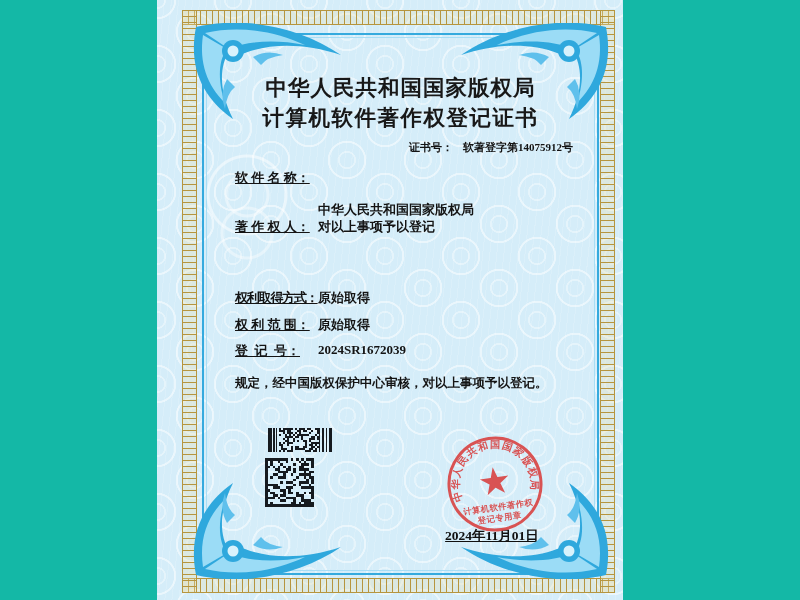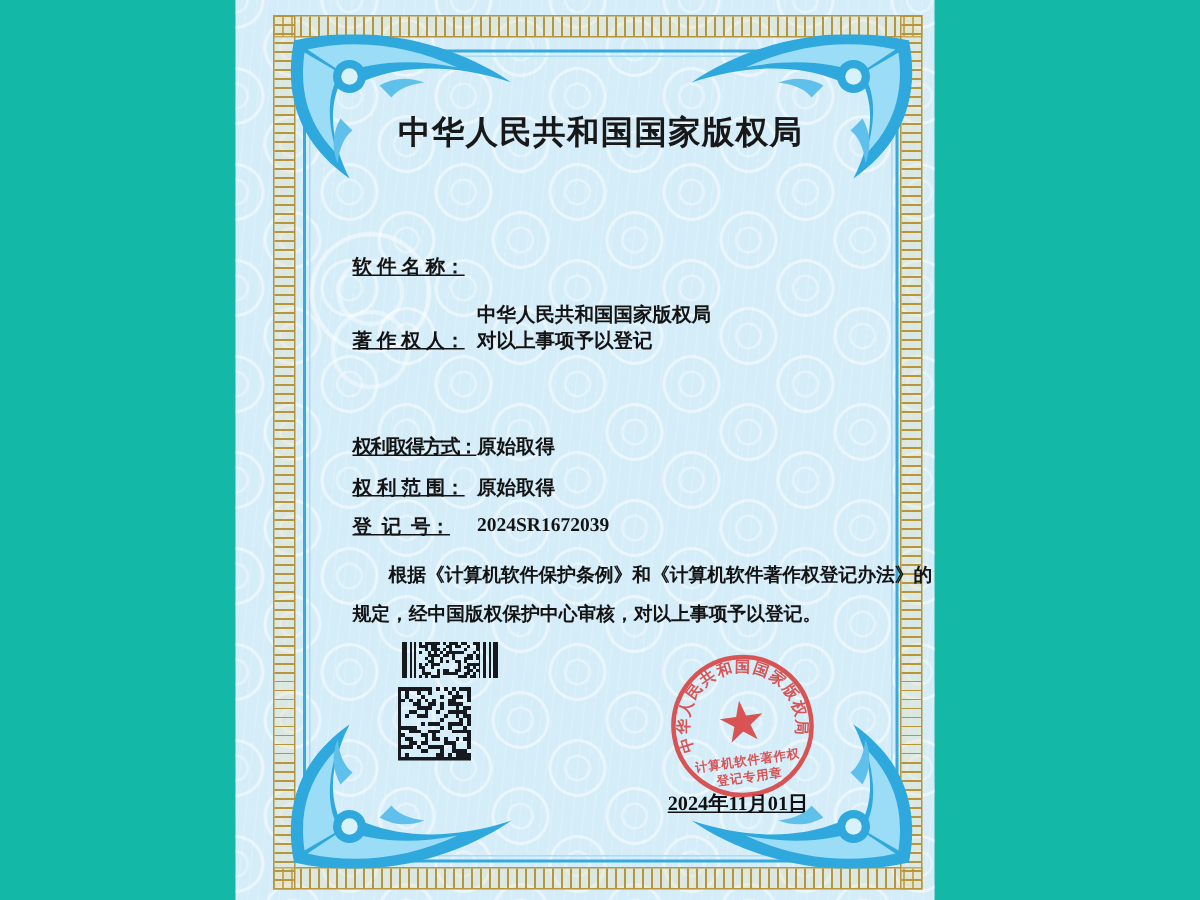--- a/index.html
+++ b/index.html
@@ -143,21 +143,25 @@
           <path d="M12,10 C46,2 82,8 112,22 C82,16 54,18 36,26 Z"></path>
           <path d="M10,12 C6,40 14,62 32,80 C24,56 26,36 34,26 Z"></path>
         </g>
         <circle cx="40" cy="28" r="11" fill="#2fa8dd"></circle>
         <circle cx="40" cy="28" r="5.5" fill="#d8f2fc"></circle>
         <path d="M60,34 q14,-8 30,-2 q-16,2 -22,10 Z" fill="#5fc0ec"></path>
         <path d="M34,56 q-8,14 -2,30 q2,-16 10,-22 Z" fill="#5fc0ec"></path>
       </svg>
 
       <div class="title1">中华人民共和国国家版权局</div>
-
+      <div class="title2">计算机软件著作权登记证书</div>
+
+      <div class="certno">
+        <span>证书号：</span><span class="certno-val">软著登字第14075912号</span>
+      </div>
 
       <div class="row r1">
         <span class="flabel">软 件 名 称：</span>
         <span class="fvalue">
           <span class="vline">中华人民共和国国家版权局</span>
         </span>
       </div>
 
       <div class="row r2">
         <span class="flabel">著 作 权 人：</span>
@@ -173,21 +177,20 @@
         <span class="flabel">权 利 范 围：</span>
         <span class="fvalue">原始取得</span>
       </div>
 
       <div class="row r5">
         <span class="flabel">登  记  号：</span>
         <span class="fvalue">2024SR1672039</span>
       </div>
 
       <div class="para">
-        <div class="pl1">根据《计算机软件保护条例》和《计算机软件著作权登记办法》的</div>
         <div class="pl2">规定，经中国版权保护中心审核，对以上事项予以登记。</div>
       </div>
 
       <svg id="barcode" class="barcode" viewBox="0 0 64 24" shape-rendering="crispEdges">
           <rect x="0" y="0" width="3.5" height="24" fill="#161a1f"></rect>
           <rect x="5" y="0" width="1.5" height="24" fill="#161a1f"></rect>
           <rect x="8" y="0" width="1" height="24" fill="#161a1f"></rect>
           <rect x="11" y="0" width="2" height="2" fill="#161a1f"></rect>
           <rect x="11" y="2" width="2" height="2" fill="#161a1f"></rect>
           <rect x="11" y="6" width="2" height="2" fill="#161a1f"></rect>

